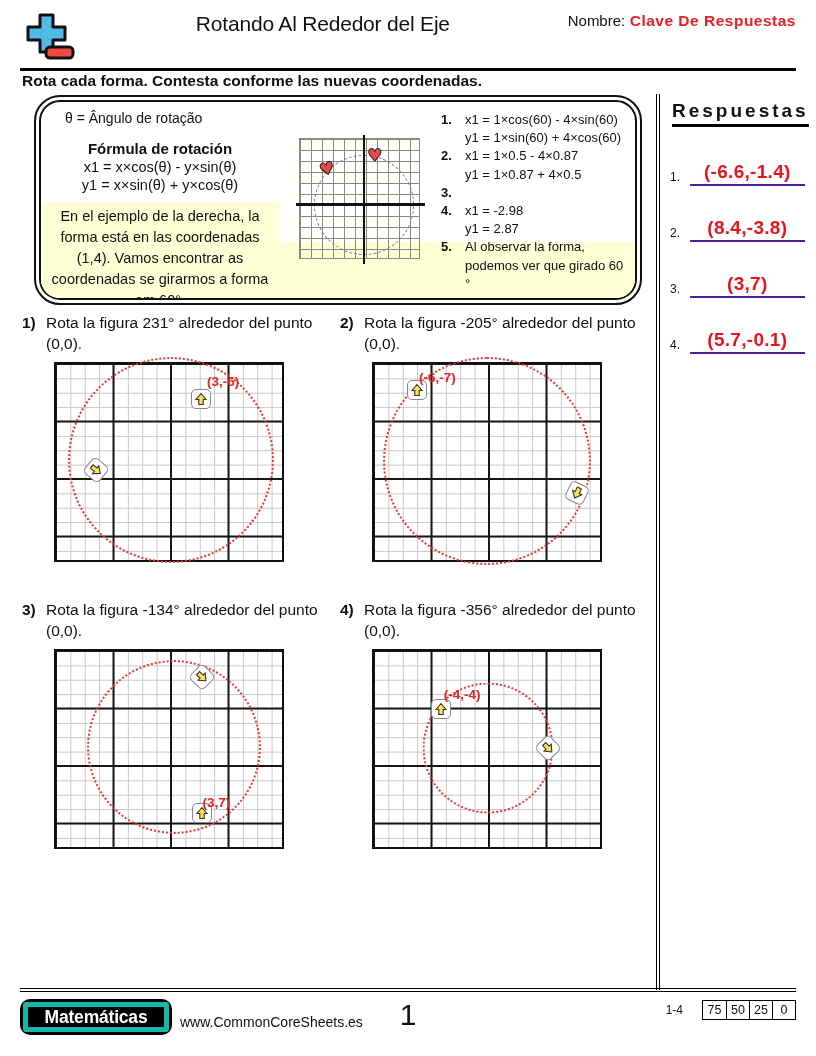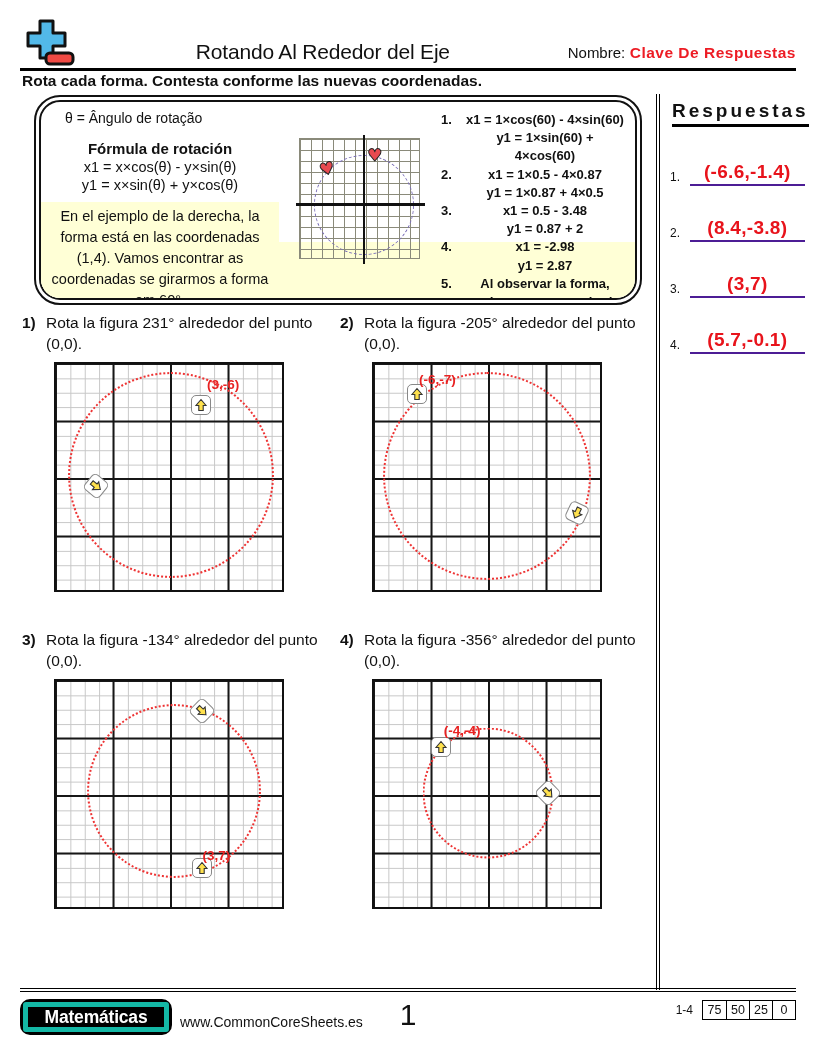--- a/index.html
+++ b/index.html
@@ -1,20 +1,20 @@
 <!DOCTYPE html>
 <html><head>
 <meta charset="utf-8">
 <style>
   * { margin:0; padding:0; box-sizing:border-box; }
   html,body { width:816px; height:1056px; background:#fff; font-family:"Liberation Sans",sans-serif; color:#111; }
   #page { position:relative; width:816px; height:1056px; overflow:hidden; background:#fff; }
 
   
-  #header { position:absolute; top:12px; left:20px; right:20px; height:56px; display:flex; align-items:flex-end; }
+  #header { position:absolute; top:12px; left:20px; right:20px; height:56px; display:flex; }
   .logo { width:58px; height:50px; flex:0 0 auto; }
   .hdr-title { flex:1; text-align:center; font-size:21px; letter-spacing:-0.2px; padding-bottom:4px; }
   .hdr-name { padding-bottom:6px; white-space:nowrap; }
   .hdr-name .nlabel { font-size:15px; }
   .hdr-name .nvalue { font-size:15.5px; font-weight:bold; color:#ed1c24; letter-spacing:0.5px; }
   #header-rule { position:absolute; top:68px; left:20px; right:20px; height:3px; background:#000; }
 
   
   #main { position:absolute; top:71px; left:20px; right:20px; height:919px; display:flex; }
   #left-col { width:636px; flex:0 0 auto; }
@@ -37,29 +37,29 @@
     background:
       linear-gradient(to right,#8a8a7a 1px,transparent 1px) 0 0/11px 121px,
       linear-gradient(to bottom,#8a8a7a 1px,transparent 1px) 0 0/121px 11px; }
   .exaxis-v { position:absolute; left:63px; top:-4px; width:2.5px; height:129px; background:#111; }
   .exaxis-h { position:absolute; top:64px; left:-4px; height:2.5px; width:129px; background:#111; }
   .excircle { position:absolute; left:64px; top:66px; width:100px; height:100px; border:1.6px dashed #7b6fb8; border-radius:50%; transform:translate(-50%,-50%); }
   .heart { position:absolute; font-family:"DejaVu Sans",sans-serif; font-size:17px; color:#e84a50; -webkit-text-stroke:1px #222; transform:translate(-50%,-50%); line-height:1; }
   .ex-c3 { flex:1; padding:9px 10px 0 2px; font-size:13px; line-height:1.4; }
   .step { display:flex; }
   .step-num { width:24px; font-weight:bold; flex:0 0 auto; }
-  .step-lines { flex:1; text-align:center;font-weight:bold; }
+  .step-lines { flex:1; text-align:left; }
 
   
   #problems { margin-top:8px; display:grid; grid-template-columns:318px 318px; row-gap:38px; }
   .prob-head { display:flex; font-size:15.5px; line-height:1.35; }
   .prob-num { font-weight:bold; width:24px; flex:0 0 auto; margin-left:2px; }
   .prob-text { width:284px; }
   .pgrid-wrap { margin:7px 0 0 34px; }
-  .pgrid { position:relative; width:230px; height:230px; border:2px solid #111;
+  .pgrid { position:relative; width:230px; height:200px; border:2px solid #111;
     background:
       linear-gradient(to right,#161616 1.5px,transparent 1.5px) -1px 0/57.5px 230px,
       linear-gradient(to bottom,#161616 1.5px,transparent 1.5px) 0 -1px/230px 57.5px,
       linear-gradient(to right,#c6c6c6 1px,transparent 1px) 0 0/14.375px 230px,
       linear-gradient(to bottom,#c6c6c6 1px,transparent 1px) 0 0/230px 14.375px; }
   .rot-circle { position:absolute; border:2px dotted #ee3333; border-radius:50%; transform:translate(-50%,-50%); }
   .pt-label { position:absolute; color:#e82222; font-weight:bold; font-size:13.5px; white-space:nowrap; transform:translate(-50%,-50%); z-index:3; }
   .shape { position:absolute; width:20px; height:20px; background:#fff; border:1.6px solid #888; border-radius:5px;
     display:flex; align-items:center; justify-content:center; z-index:2; }
   .shape svg { display:block; }
@@ -71,21 +71,21 @@
   .ans-num { font-size:12px; width:20px; flex:0 0 auto; padding-bottom:2px; }
   .ans-line { flex:1; border-bottom:2px solid #4c1d95; margin-right:4px; }
   .ans-val { display:block; text-align:center; font-size:19px; font-weight:bold; color:#e8131b; padding-bottom:1px; letter-spacing:0.3px; }
 
   
   #footer { position:absolute; top:988px; left:20px; right:20px; border-top:4px double #000; }
   .badge { position:absolute; left:0; top:7px; width:152px; height:36px; background:#000; border-radius:10px; }
   .badge-inner { position:absolute; inset:3px; border:5px solid #14b8a6; border-radius:3px; display:flex; align-items:center; justify-content:center; color:#fff; font-weight:bold; font-size:17.5px; letter-spacing:-0.2px; }
   .foot-url { position:absolute; left:160px; top:22px; font-size:14px; }
   .foot-page { position:absolute; left:50%; top:6px; transform:translateX(-50%); font-size:30px; }
-  .score-group { position:absolute; right:0; top:8px; display:flex; align-items:center; gap:9px; }
+  .score-group { position:absolute; right:0; top:8px; display:flex; align-items:center; gap:19px; }
   .score-range { font-size:12px; }
   .score-table { display:flex; border:1.5px solid #000; }
   .sbox { width:23px; height:18px; display:flex; align-items:center; justify-content:center; font-size:12.5px; border-left:1.5px solid #000; }
   .sbox:first-child { border-left:none; }
 </style>
 </head>
 <body>
 
 <div id="page">
 
@@ -139,24 +139,20 @@
               </div>
               <div class="step">
                 <span class="step-num">2.</span>
                 <div class="step-lines">
                   <div>x1 = 1×0.5 - 4×0.87</div>
                   <div>y1 = 1×0.87 + 4×0.5</div>
                 </div>
               </div>
               <div class="step">
                 <span class="step-num">3.</span>
-                <div class="step-lines">
-                  <div>x1 = 0.5 - 3.48</div>
-                  <div>y1 = 0.87 + 2</div>
-                </div>
               </div>
               <div class="step">
                 <span class="step-num">4.</span>
                 <div class="step-lines">
                   <div>x1 = -2.98</div>
                   <div>y1 = 2.87</div>
                 </div>
               </div>
               <div class="step">
                 <span class="step-num">5.</span>

